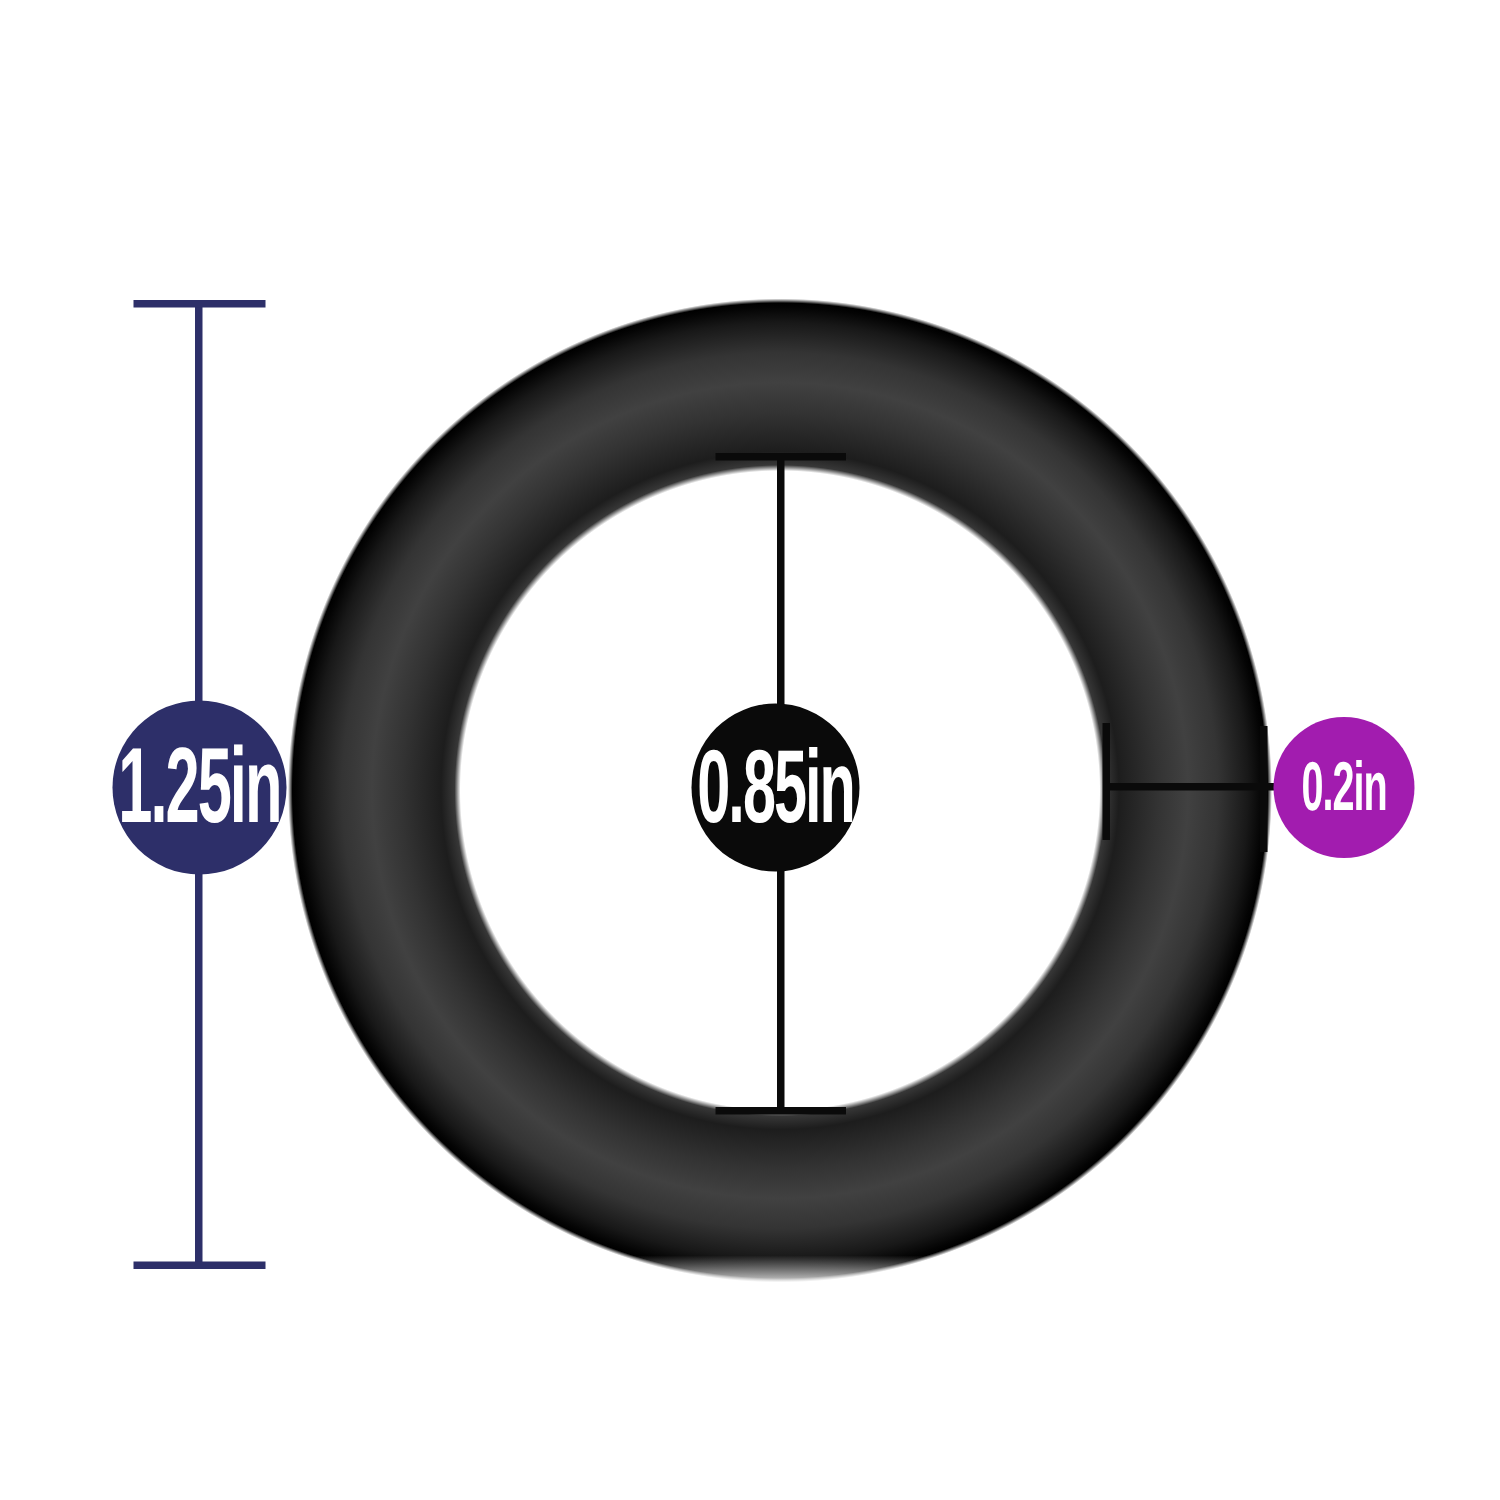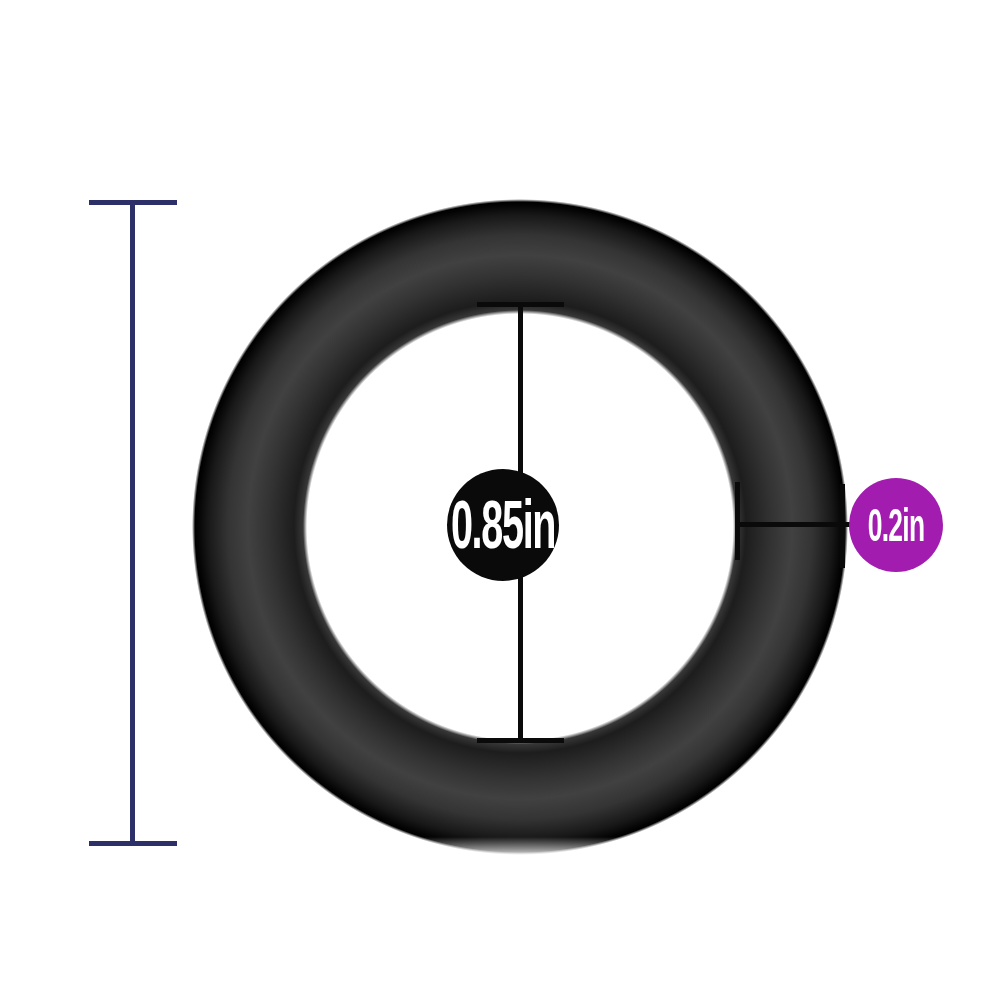--- a/index.html
+++ b/index.html
@@ -69,40 +69,43 @@
   .outer-vline   { left: 130px; top: 202px; width: 5px;  height: 641px; }
   .outer-tick-t  { left: 89px;  top: 200px; width: 88px; height: 5px; }
   .outer-tick-b  { left: 89px;  top: 841px; width: 88px; height: 5px; }
   .outer-badge   { left: 75px;  top: 467px; width: 116px; height: 116px; }
   .outer-badge .dim-label { font-size: 62px; }
 
   
   .inner-vline   { left: 518px; top: 304px; width: 5px;  height: 438px; }
   .inner-tick-t  { left: 477px; top: 302px; width: 87px; height: 5px; }
   .inner-tick-b  { left: 477px; top: 738px; width: 87px; height: 5px; }
-  .inner-badge   { left: 447px; top: 469px; width: 112px; height: 112px; }
+  .inner-badge   { left: 461px; top: 469px; width: 112px; height: 112px; }
   .inner-badge .dim-label { font-size: 60px; }
 
   
   .thick-tick-l  { left: 735px; top: 482px; width: 5px;   height: 78px; }
   .thick-tick-r  { left: 840px; top: 484px; width: 5px;   height: 84px; }
   .thick-hline   { left: 737px; top: 522px; width: 121px; height: 5px; }
   .thick-badge   { left: 849px; top: 478px; width: 94px;  height: 94px; }
   .thick-badge .dim-label { font-size: 40px; letter-spacing: -1px; }
 </style>
 </head>
 <body>
 
 <div class="canvas">
 
   <div class="ring"></div>
 
   <div class="dim-line outer-vline" style="background: rgb(45, 47, 105);"></div>
   <div class="dim-line outer-tick-t" style="background: rgb(45, 47, 105);"></div>
   <div class="dim-line outer-tick-b" style="background: rgb(45, 47, 105);"></div>
+  <div class="badge outer-badge" style="background: rgb(45, 47, 105);">
+    <span class="dim-label">1.25in</span>
+  </div>
 
   <div class="dim-line inner-vline" style="background: rgb(10, 10, 10);"></div>
   <div class="dim-line inner-tick-t" style="background: rgb(10, 10, 10);"></div>
   <div class="dim-line inner-tick-b" style="background: rgb(10, 10, 10);"></div>
   <div class="badge inner-badge" style="background: rgb(10, 10, 10);">
     <span class="dim-label">0.85in</span>
   </div>
 
   <div class="dim-line thick-tick-l" style="background: rgb(10, 10, 10);"></div>
   <div class="dim-line thick-tick-r" style="background: rgb(10, 10, 10);"></div>

